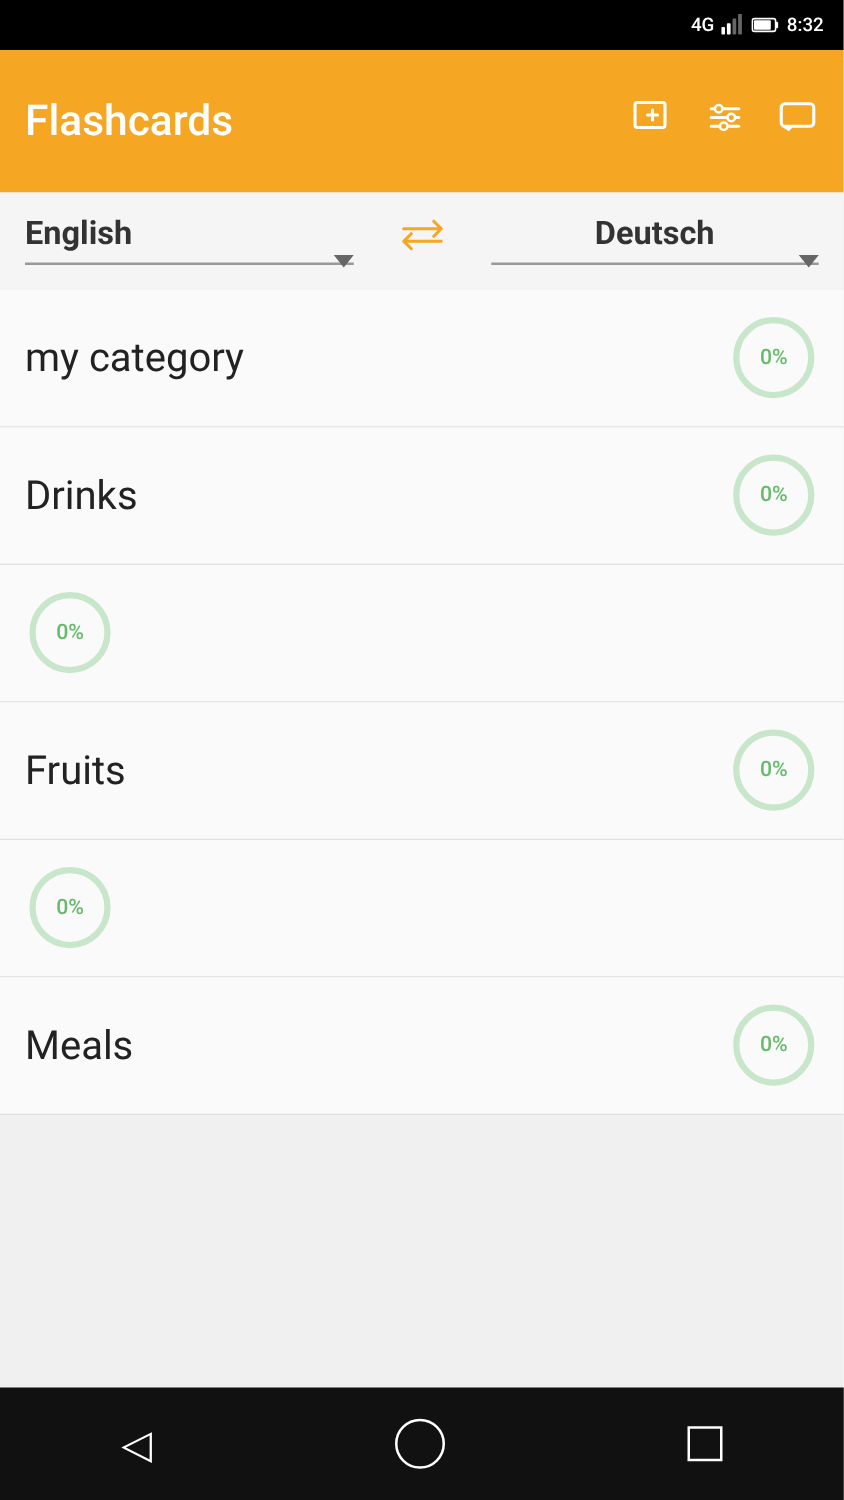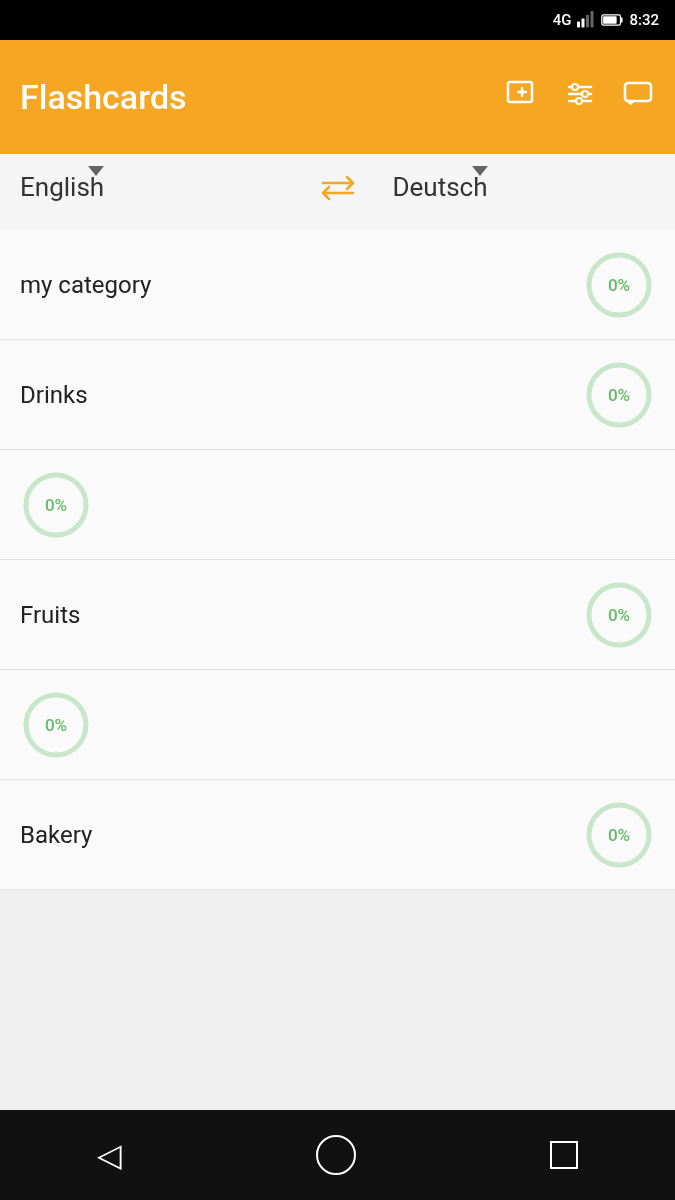--- a/index.html
+++ b/index.html
@@ -52,22 +52,23 @@
       align-items: center;
       gap: 24px;
     }
     .app-bar-icon {
       color: #fff;
       font-size: 28px;
       cursor: pointer;
     }
     .lang-option {
       display: flex;
-      flex-direction: row;
+      flex-direction: column;
       flex: 1;
+      font-weight: bold;
     }
     .lang-label {
       font-size: 26px;
       color: #333;
       padding-bottom: 8px;
     }
     .lang-underline {
       height: 1.5px;
       background: #999;
       position: relative;
@@ -106,21 +107,21 @@
     .category-item {
       display: flex;
       align-items: center;
       justify-content: space-between;
       padding: 0 20px;
       height: 110px;
       background: #fafafa;
       border-bottom: 1px solid #e0e0e0;
     }
     .category-name {
-      font-size: 24px;
+      font-size: 32px;
       color: #222;
     }
 
     
     .progress-circle {
       width: 72px;
       height: 72px;
       position: relative;
       flex-shrink: 0;
     }
@@ -295,21 +296,21 @@
     <div class="category-item">
     <div class="progress-circle">
       <svg viewBox="0 0 72 72">
         <circle class="track" cx="36" cy="36" r="30"></circle>
         <circle class="fill" cx="36" cy="36" r="30" stroke-dasharray="188.49555921538757" stroke-dashoffset="188.49555921538757"></circle>
       </svg>
       <span class="label">0%</span>
     </div>
   </div>
     <div class="category-item">
-    <span class="category-name">Bakery</span>
+    <span class="category-name">Meals</span>
     <div class="progress-circle">
       <svg viewBox="0 0 72 72">
         <circle class="track" cx="36" cy="36" r="30"></circle>
         <circle class="fill" cx="36" cy="36" r="30" stroke-dasharray="188.49555921538757" stroke-dashoffset="188.49555921538757"></circle>
       </svg>
       <span class="label">0%</span>
     </div>
   </div>
   </div>
 

